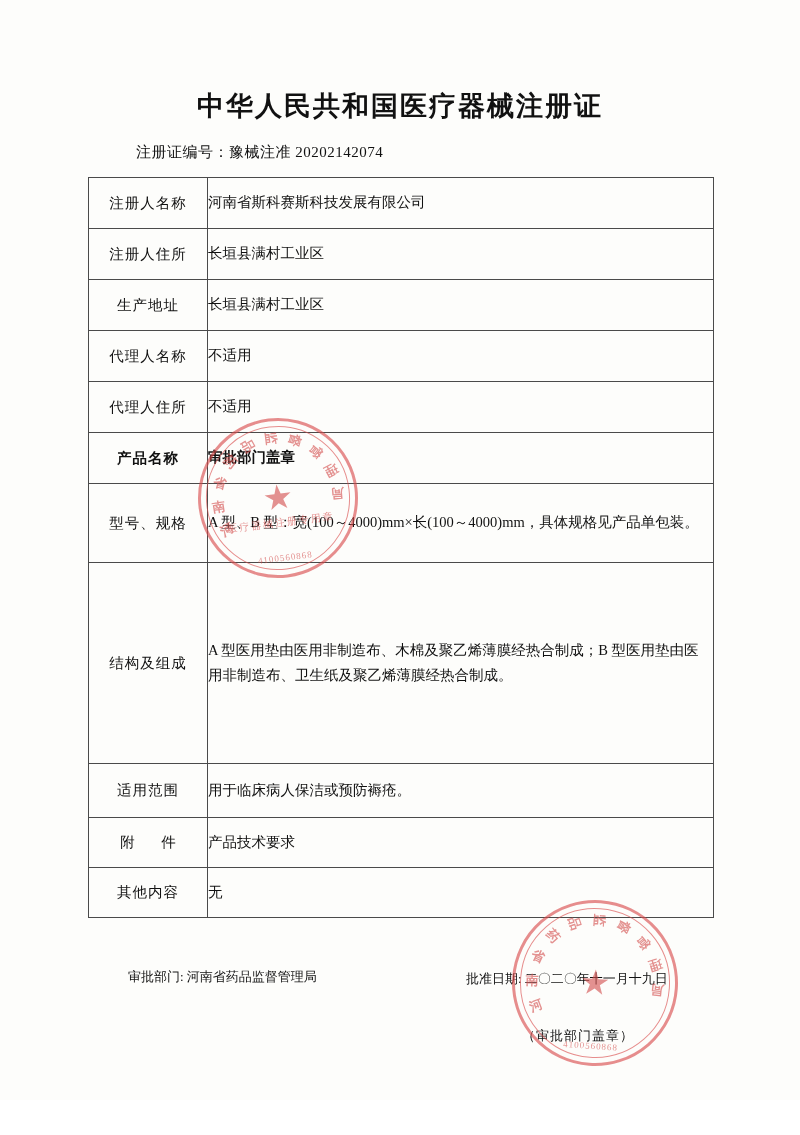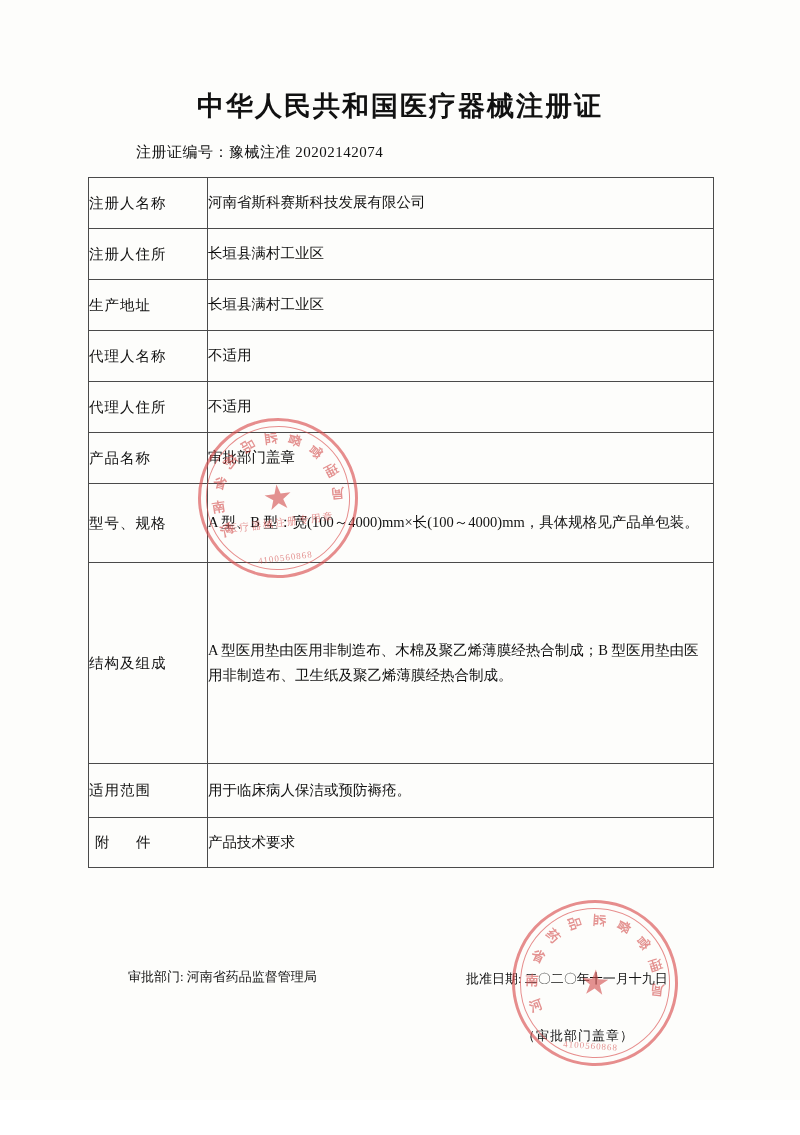--- a/index.html
+++ b/index.html
@@ -52,38 +52,38 @@
   }
   table.cert-table td {
     border: 1px solid #4a4a4a;
     font-size: 14.5px;
     vertical-align: middle;
     padding: 0;
     color: #111;
   }
   td.label {
     width: 118px;
-    text-align: left;
+    text-align: center;
     letter-spacing: 1px;
     padding: 6px 4px;
   }
   td.label.spaced {
     letter-spacing: 6px;
     text-indent: 6px;
   }
   td.value {
     padding: 6px 9px;
     line-height: 1.75;
   }
   .r1 td { height: 50px; }
   .r2 td { height: 50px; }
   .r3 td { height: 50px; }
   .r4 td { height: 50px; margin-left: 21px; }
   .r5 td { height: 50px; }
-  .r6 td { height: 50px; }
+  .r6 td { height: 50px; font-weight: bold; }
   .r7 td { height: 78px; }
   .r8 td { height: 200px; }
   .r9 td { height: 53px; }
   .r10 td { height: 49px; }
   .r11 td { height: 49px; }
   .r12 td { height: 50px; }
   .footer {
     position: absolute;
     left: 88px;
     top: 968px;
@@ -234,20 +234,24 @@
       <td class="label">结构及组成</td>
       <td class="value">A 型医用垫由医用非制造布、木棉及聚乙烯薄膜经热合制成；B 型医用垫由医用非制造布、卫生纸及聚乙烯薄膜经热合制成。</td>
     </tr>
     <tr class="r9">
       <td class="label">适用范围</td>
       <td class="value">用于临床病人保洁或预防褥疮。</td>
     </tr>
     <tr class="r10">
       <td class="label spaced">附　件</td>
       <td class="value">产品技术要求</td>
+    </tr>
+    <tr class="r11">
+      <td class="label">其他内容</td>
+      <td class="value">无</td>
     </tr>
   </tbody>
     </table>
 
   <div class="footer">
     <div class="left">审批部门: 河南省药品监督管理局</div>
     <div class="right">
       <div>批准日期: 二〇二〇年十一月十九日</div>
       <span class="seal-note">（审批部门盖章）</span>
     </div>

